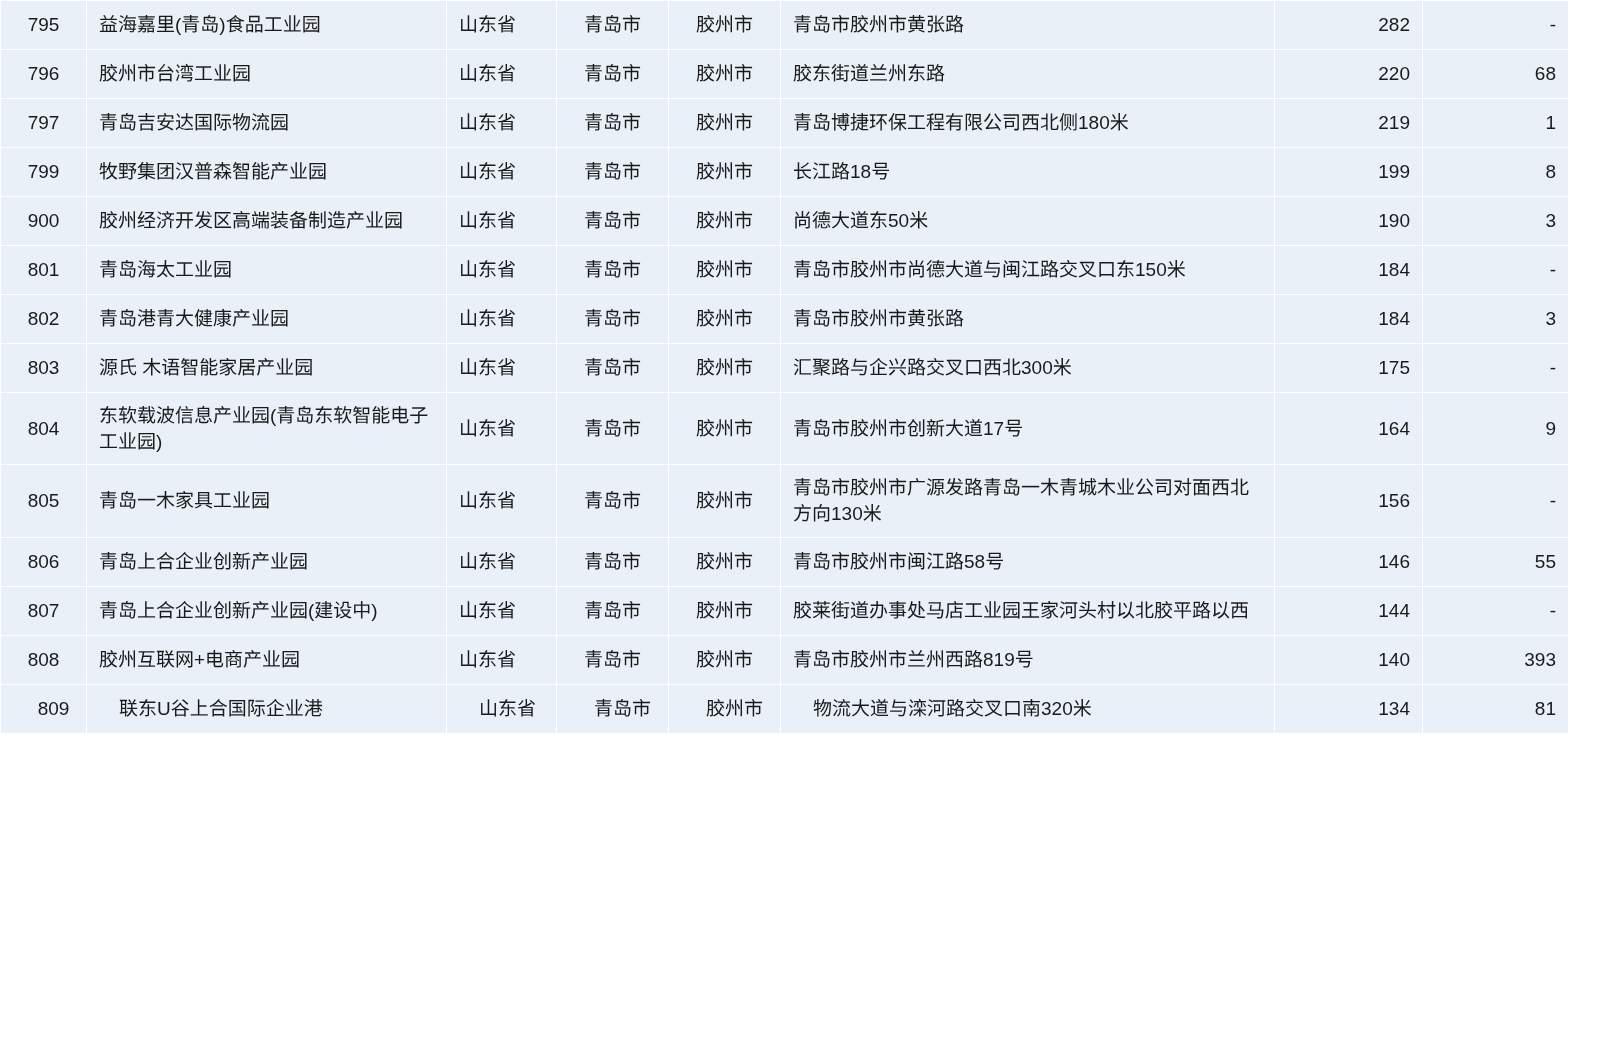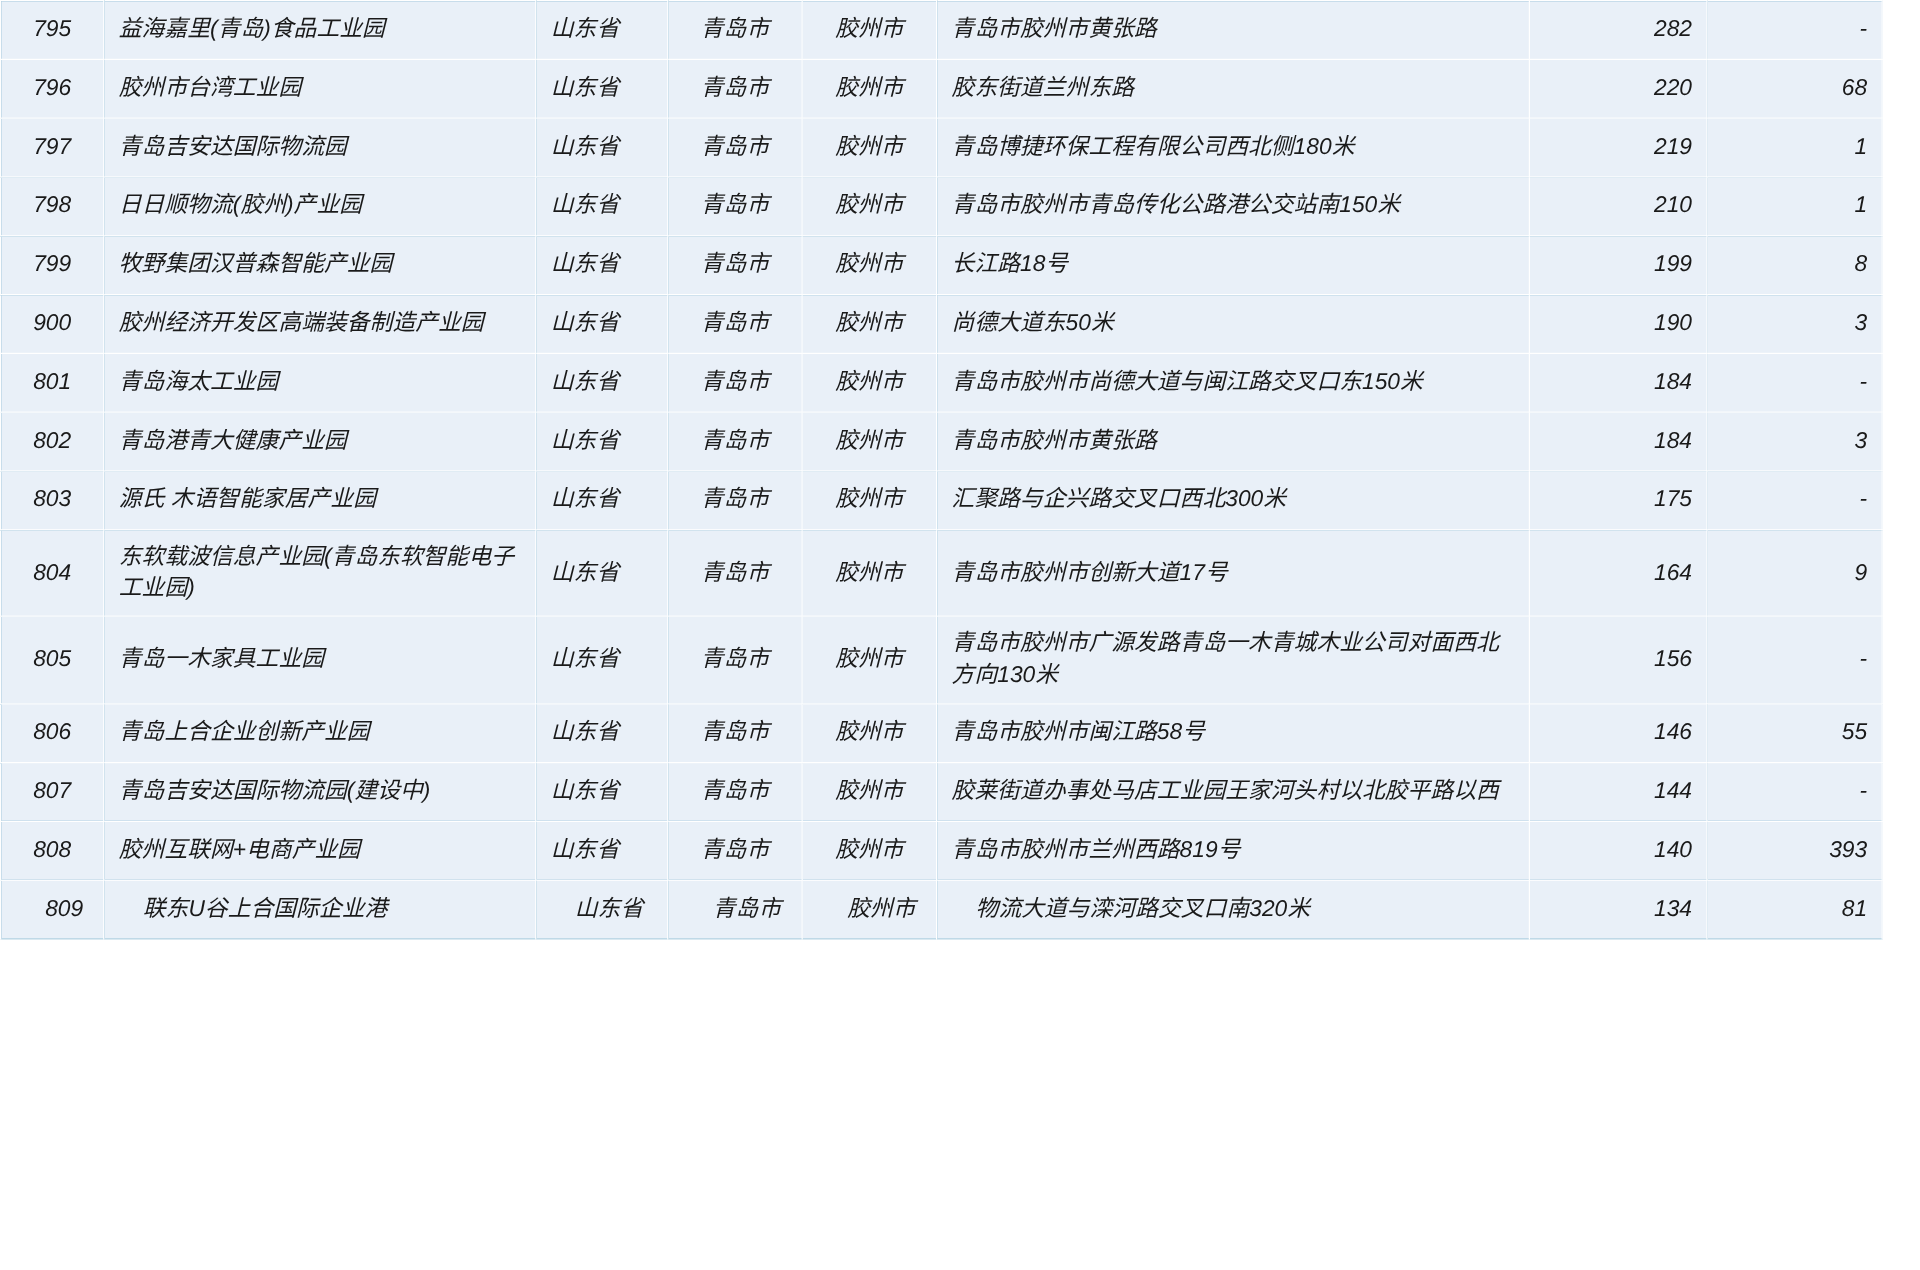--- a/index.html
+++ b/index.html
@@ -16,22 +16,21 @@
   }
   .table-wrap {
     width: 1600px;
     box-sizing: border-box;
   }
   table.data-table {
     border-collapse: collapse;
     width: 1568px;
     margin: 0;
     table-layout: fixed;
-    background: #0369a1;
-    font-style: italic;
+    background: #5eead4;
   }
   table.data-table td {
     border: 1px solid #ffffff;
     background: #e9f0f8;
     padding: 10px 12px;
     font-size: 19px;
     line-height: 1.35;
     vertical-align: middle;
     height: 49px;
     box-sizing: border-box;
@@ -100,30 +99,20 @@
           <td class="idx">797</td>
           <td class="name">青岛吉安达国际物流园</td>
           <td class="prov">山东省</td>
           <td class="city">青岛市</td>
           <td class="dist">胶州市</td>
           <td class="addr">青岛博捷环保工程有限公司西北侧180米</td>
           <td class="num">219</td>
           <td class="num">1</td>
         </tr>
         <tr>
-          <td class="idx">798</td>
-          <td class="name">日日顺物流(胶州)产业园</td>
-          <td class="prov">山东省</td>
-          <td class="city">青岛市</td>
-          <td class="dist">胶州市</td>
-          <td class="addr">青岛市胶州市青岛传化公路港公交站南150米</td>
-          <td class="num">210</td>
-          <td class="num">1</td>
-        </tr>
-        <tr>
           <td class="idx">799</td>
           <td class="name">牧野集团汉普森智能产业园</td>
           <td class="prov">山东省</td>
           <td class="city">青岛市</td>
           <td class="dist">胶州市</td>
           <td class="addr">长江路18号</td>
           <td class="num">199</td>
           <td class="num">8</td>
         </tr>
         <tr>
@@ -191,21 +180,21 @@
           <td class="name">青岛上合企业创新产业园</td>
           <td class="prov">山东省</td>
           <td class="city">青岛市</td>
           <td class="dist">胶州市</td>
           <td class="addr">青岛市胶州市闽江路58号</td>
           <td class="num">146</td>
           <td class="num">55</td>
         </tr>
         <tr>
           <td class="idx">807</td>
-          <td class="name">青岛吉安达国际物流园(建设中)</td>
+          <td class="name">青岛上合企业创新产业园(建设中)</td>
           <td class="prov">山东省</td>
           <td class="city">青岛市</td>
           <td class="dist">胶州市</td>
           <td class="addr">胶莱街道办事处马店工业园王家河头村以北胶平路以西</td>
           <td class="num">144</td>
           <td class="num">-</td>
         </tr>
         <tr>
           <td class="idx">808</td>
           <td class="name">胶州互联网+电商产业园</td>

